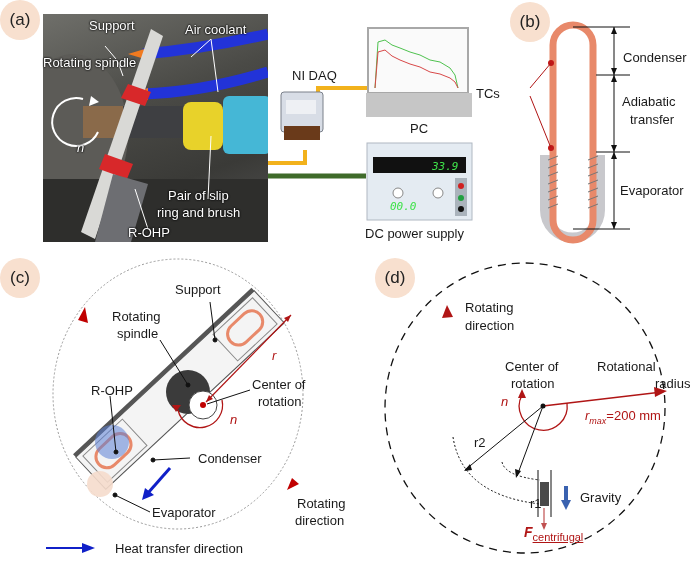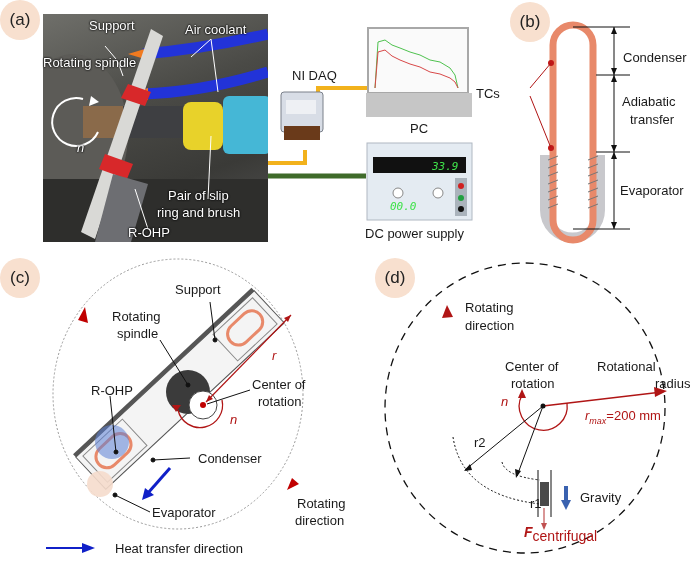--- a/index.html
+++ b/index.html
@@ -258,15 +258,15 @@
   <div class="lbl center" style="left:597px;top:359px;">Rotational</div>
   <div class="lbl center" style="left:611px;top:376px;margin-left:44px;">radius</div>
   <div class="lbl red" style="left:585px;top:408px;">
     <i>r</i><sub style="font-style:italic;font-size:9px;">max</sub><span>=200 mm</span>
   </div>
   <div class="lbl red" style="left:501px;top:394px;font-style:italic;">n</div>
   <div class="lbl" style="left:474px;top:435px;">r2</div>
   <div class="lbl" style="left:530px;top:448px;margin-top:48px;">r1</div>
   <div class="lbl" style="left:580px;top:490px;">Gravity</div>
   <div class="lbl red" style="left:524px;top:525px;">
-    <b style="font-style:italic;font-size:14px;">F</b><sub style="font-size:14px;">centrifugal</sub>
+    <b style="font-style:italic;font-size:14px;">F</b><sub style="font-size:11px;text-decoration:underline;">centrifugal</sub>
   </div>
 </div>
 
 </body></html>

